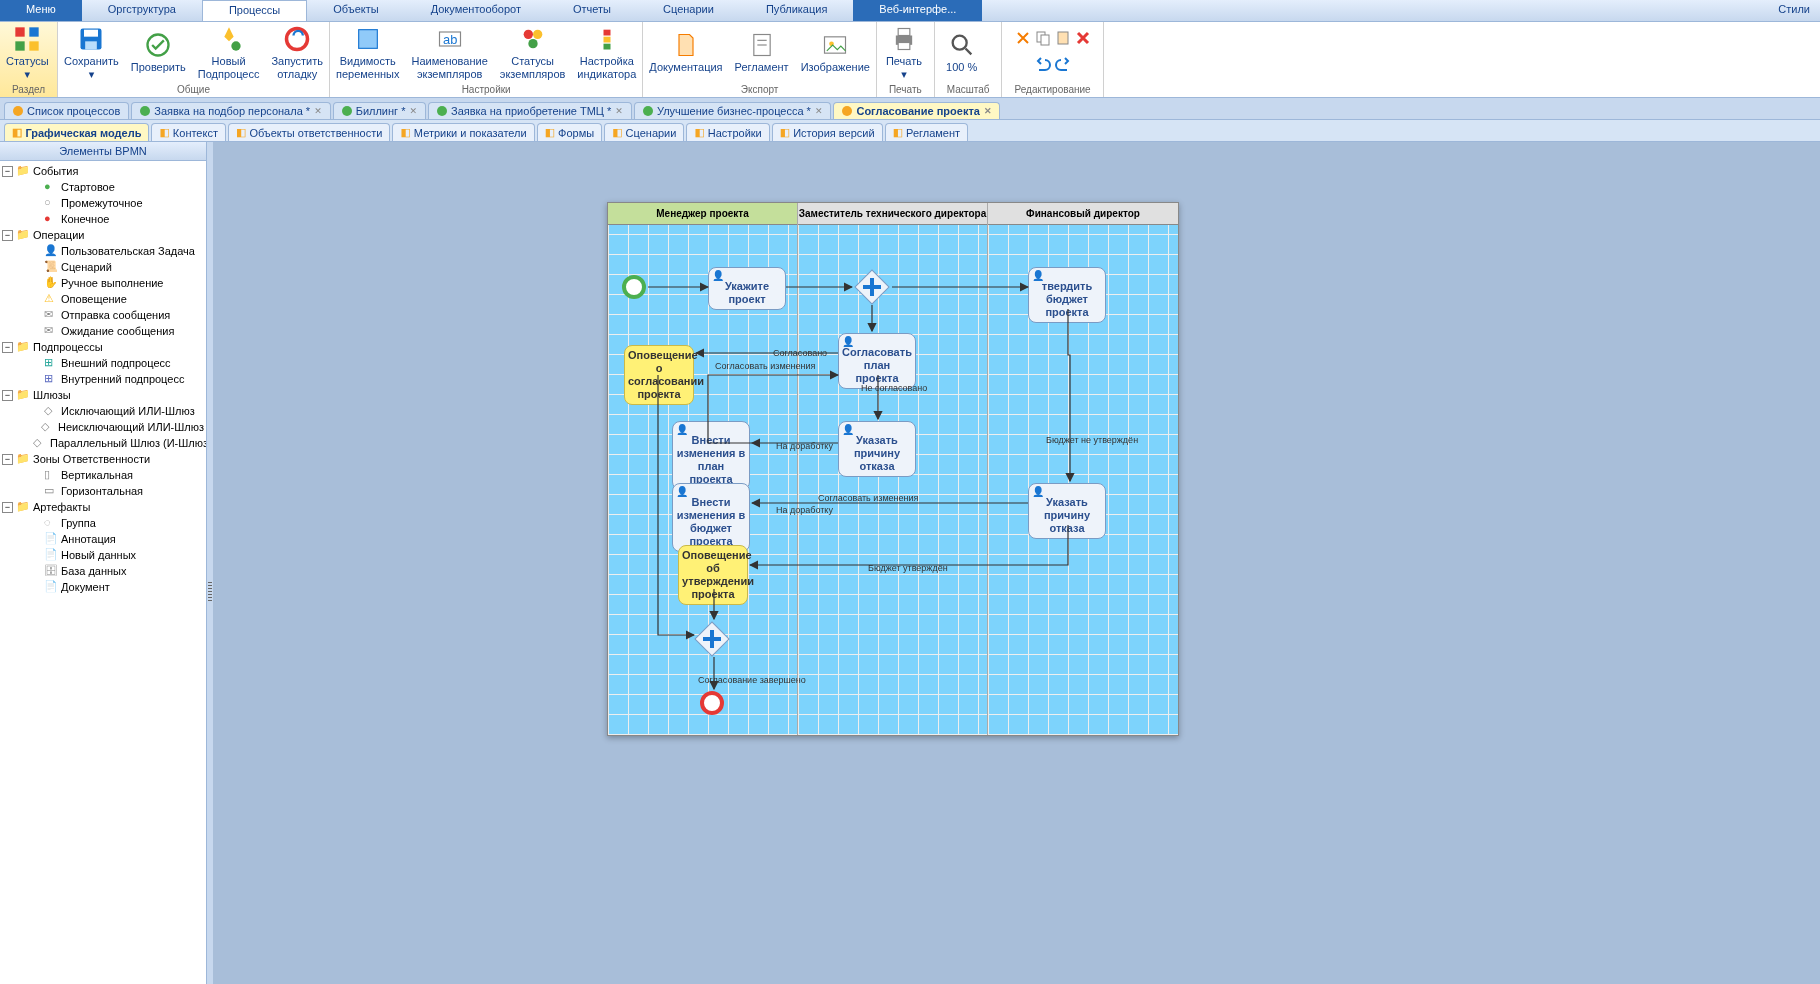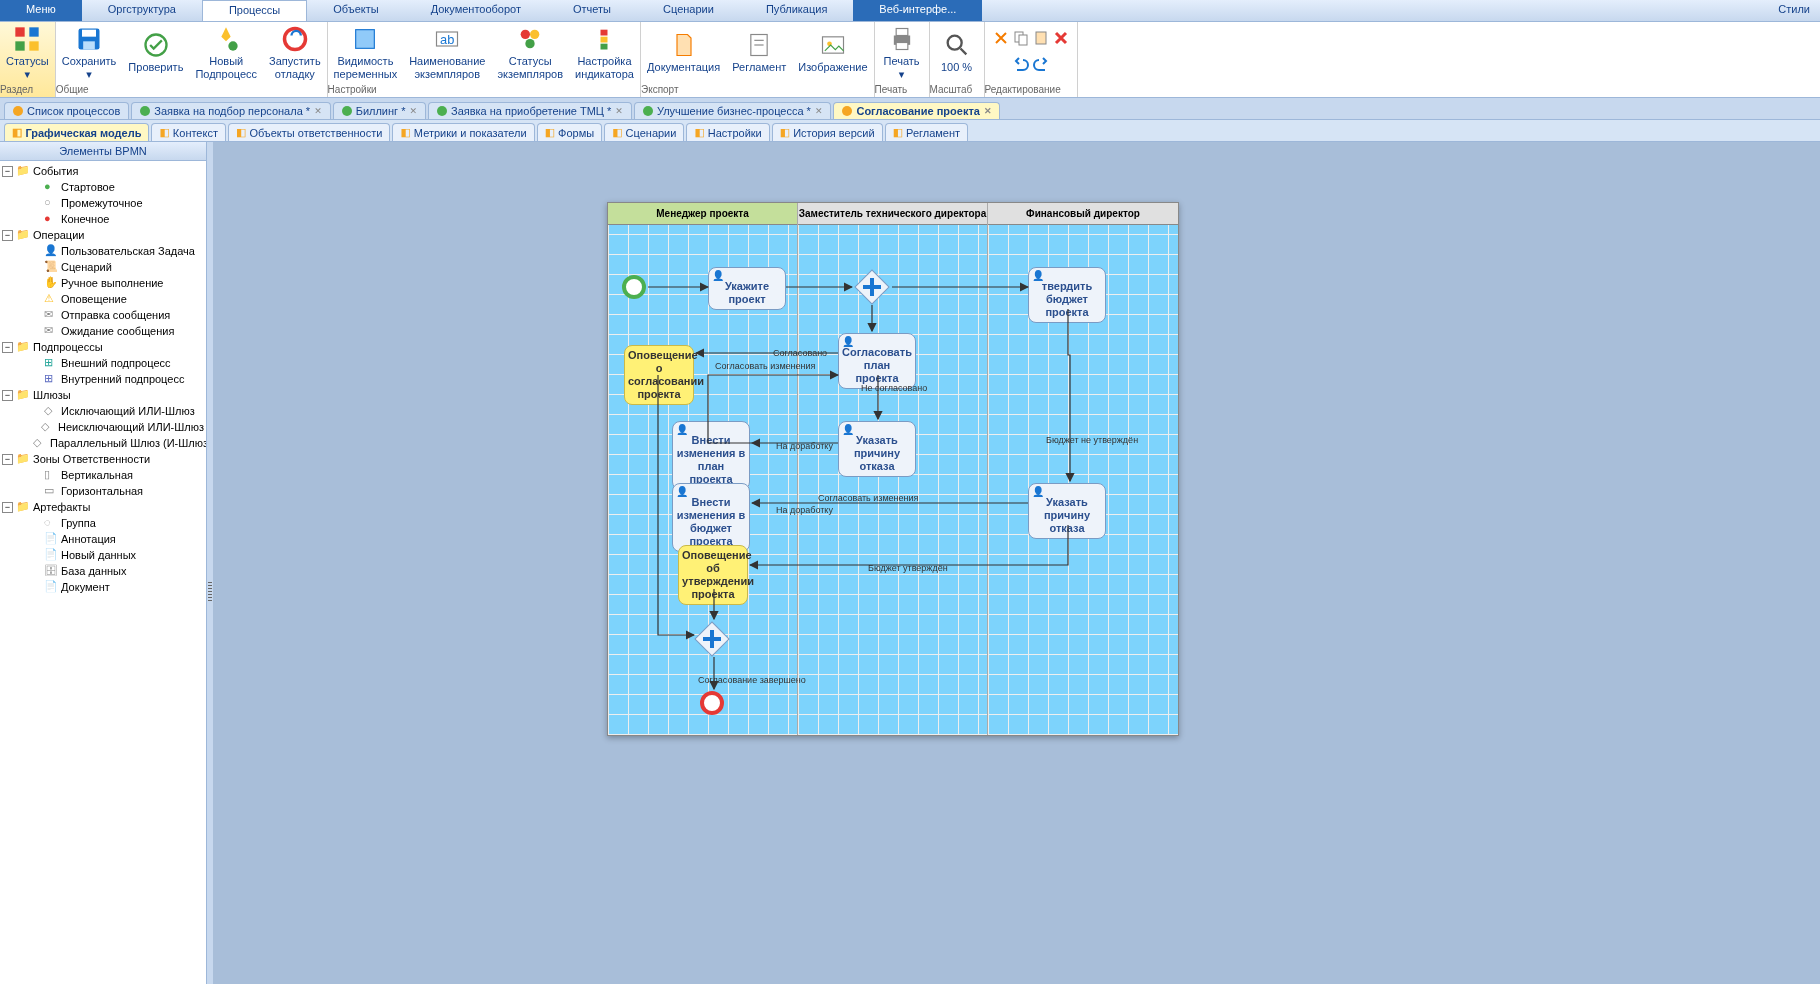--- a/index.html
+++ b/index.html
@@ -7,21 +7,21 @@
 .menubar { display:flex; background:linear-gradient(#e4eefc,#c7d8ee); height:22px; border-bottom:1px solid #9db7d9; }
 .menubar .m { padding:3px 26px; cursor:pointer; color:#15428b; }
 .menubar .m.blue { background:#2b6cb8; color:#fff; }
 .menubar .m.active { background:#fff; border:1px solid #9db7d9; border-bottom:none; }
 .styles-link { margin-left:auto; padding:3px 10px; color:#15428b; cursor:pointer; }
 .ribbon { display:flex; background:#fff; height:76px; border-bottom:1px solid #9db7d9; }
 .rgroup { display:flex; flex-direction:column; border-right:1px solid #d0d0d0; }
 .rbtns { display:flex; flex:1; align-items:center; }
 .rbtn { display:flex; flex-direction:column; align-items:center; justify-content:center; padding:2px 6px; cursor:pointer; color:#15428b; text-align:center; line-height:1.1; min-width:54px; }
 .rbtn .ico { width:28px; height:28px; margin-bottom:2px; display:flex; align-items:center; justify-content:flex-end; }
-.rlabel { text-align:left; font-size:10px; color:#666; padding:1px 0 2px; }
+.rlabel { text-align:center; font-size:10px; color:#666; padding:1px 12px 2px; }
 .iconrow { display:flex; gap:4px; padding:4px; }
 .smico { width:16px; height:16px; cursor:pointer; }
 .tabs-row { display:flex; background:#c7d8ee; height:22px; border-bottom:1px solid #9db7d9; padding-left:4px; align-items:flex-end; }
 .tab { display:flex; align-items:center; gap:4px; padding:2px 8px; background:#d6e4f5; border:1px solid #9db7d9; border-bottom:none; border-radius:4px 4px 0 0; margin-right:2px; cursor:pointer; color:#15428b; }
 .tab.active { background:#fff8c4; font-weight:bold; }
 .tab .dot { width:10px; height:10px; border-radius:50%; }
 .tab .close { font-size:9px; color:#888; }
 .subtabs-row { display:flex; background:#d6e4f5; height:22px; border-bottom:1px solid #9db7d9; padding-left:4px; align-items:flex-end; }
 .subtab { display:flex; align-items:center; gap:3px; padding:2px 7px; background:#e8f0fb; border:1px solid #9db7d9; border-bottom:none; border-radius:4px 4px 0 0; margin-right:2px; cursor:pointer; color:#15428b; font-size:10px; }
 .subtab.active { background:#fff8c4; font-weight:bold; }

